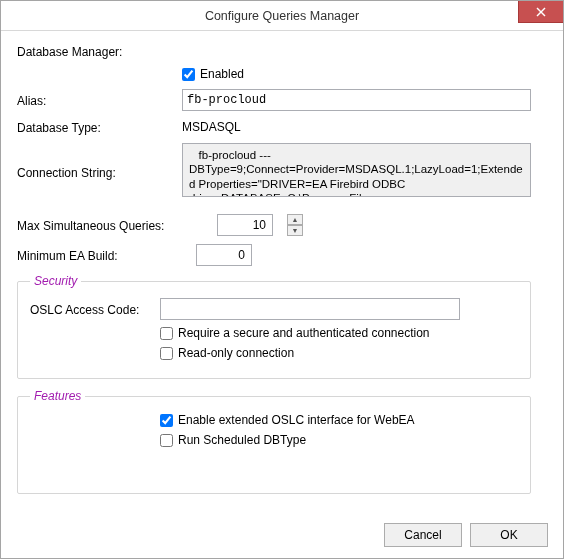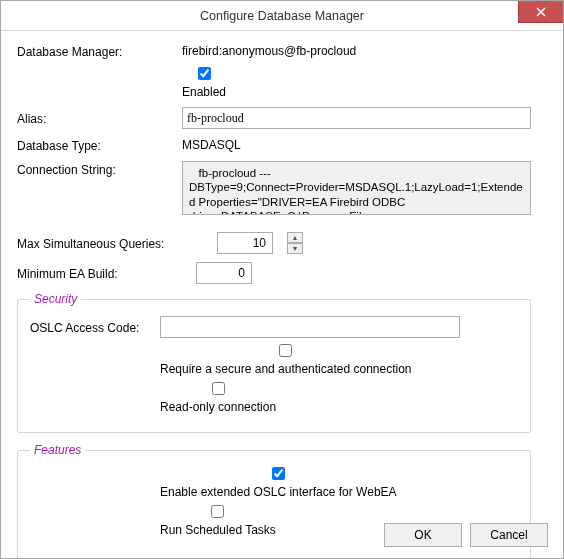--- a/index.html
+++ b/index.html
@@ -61,21 +61,21 @@
     color: #000;
   }
   .lbl.narrow { width: 130px; }
   .val { flex: 1; }
   .static-text { font-size: 12px; }
   input[type=text].field {
     width: 100%;
     height: 22px;
     border: 1px solid #abadb3;
     padding: 2px 4px;
-    font-family: Liberation Serif, serif;
+    font-family: Liberation Mono, monospace;
     font-size: 12px;
     background: #fff;
   }
   .textarea {
     width: 100%;
     height: 54px;
     border: 1px solid #abadb3;
     background: #f0f0f0;
     padding: 4px 6px;
     font-family: inherit;
@@ -83,21 +83,20 @@
     line-height: 1.25;
     resize: none;
     color: #000;
     overflow: hidden;
   }
   .check {
     display: flex;
     align-items: center;
     gap: 5px;
     font-size: 12px;
-    flex-direction: column;
   }
   .check input { margin: 0; width: 13px; height: 13px; }
   .numwrap {
     display: flex;
     align-items: center;
     gap: 13px;
   }
   .numfield {
     width: 56px;
     height: 22px;
@@ -151,34 +150,33 @@
     border: 1px solid #acacac;
     font-family: inherit;
     font-size: 12px;
     cursor: pointer;
   }
 </style>
 </head>
 <body>
 
 <div class="titlebar">
-  <div class="titlebar-title">Configure Database Manager</div>
+  <div class="titlebar-title">Configure Queries Manager</div>
   <div class="close-btn">
     <svg viewBox="0 0 10 10">
       <line x1="1" y1="1" x2="9" y2="9" stroke="#fff" stroke-width="1.4"></line>
       <line x1="9" y1="1" x2="1" y2="9" stroke="#fff" stroke-width="1.4"></line>
     </svg>
   </div>
 </div>
 
 <div class="content">
 
   <div class="row">
     <div class="lbl">Database Manager:</div>
-    <div class="val static-text">firebird:anonymous@fb-procloud</div>
   </div>
 
   <div class="row">
     <div class="lbl"></div>
     <label class="check">
       <input type="checkbox" checked="" style="">
       <span>Enabled</span>
     </label>
   </div>
 
@@ -187,21 +185,21 @@
     <div class="val">
       <input type="text" class="field" value="fb-procloud" style="">
     </div>
   </div>
 
   <div class="row">
     <div class="lbl">Database Type:</div>
     <div class="val static-text">MSDASQL</div>
   </div>
 
-  <div class="row top" style="margin-bottom:14px;">
+  <div class="row top" style="margin-bottom:14px;align-items:center;">
     <div class="lbl">Connection String:</div>
     <div class="val">
       <textarea class="textarea" readonly="" style="">   fb-procloud --- DBType=9;Connect=Provider=MSDASQL.1;LazyLoad=1;Extended Properties="DRIVER=EA Firebird ODBC driver;DATABASE=C:\Program Files</textarea>
     </div>
   </div>
 
   <div class="row">
     <div class="lbl" style="width:165px">Max Simultaneous Queries:</div>
     <div class="numwrap" style="margin-left:35px">
       <input type="text" class="numfield" value="10" style="">
@@ -252,24 +250,24 @@
         <div class="lbl narrow"></div>
         <label class="check">
           <input type="checkbox" checked="" style="">
           <span>Enable extended OSLC interface for WebEA</span>
         </label>
       </div>
       <div class="row">
         <div class="lbl narrow"></div>
         <label class="check">
           <input type="checkbox" style="">
-          <span>Run Scheduled Tasks</span>
+          <span>Run Scheduled DBType</span>
         </label>
       </div>
     </div>
   </fieldset>
 
 </div>
 
 <div class="btnbar">
+  <button class="dlg">Cancel</button>
   <button class="dlg">OK</button>
-  <button class="dlg">Cancel</button>
 </div>
 
 </body></html>

